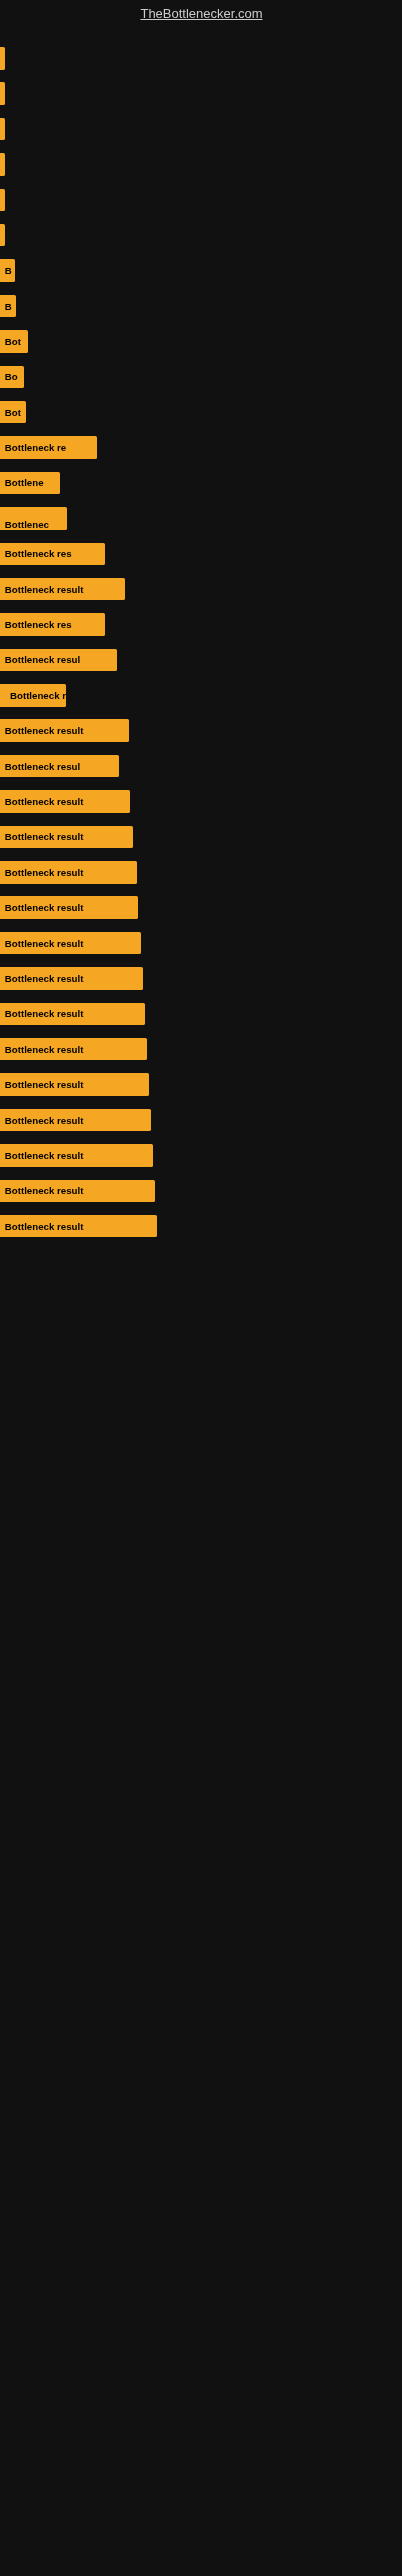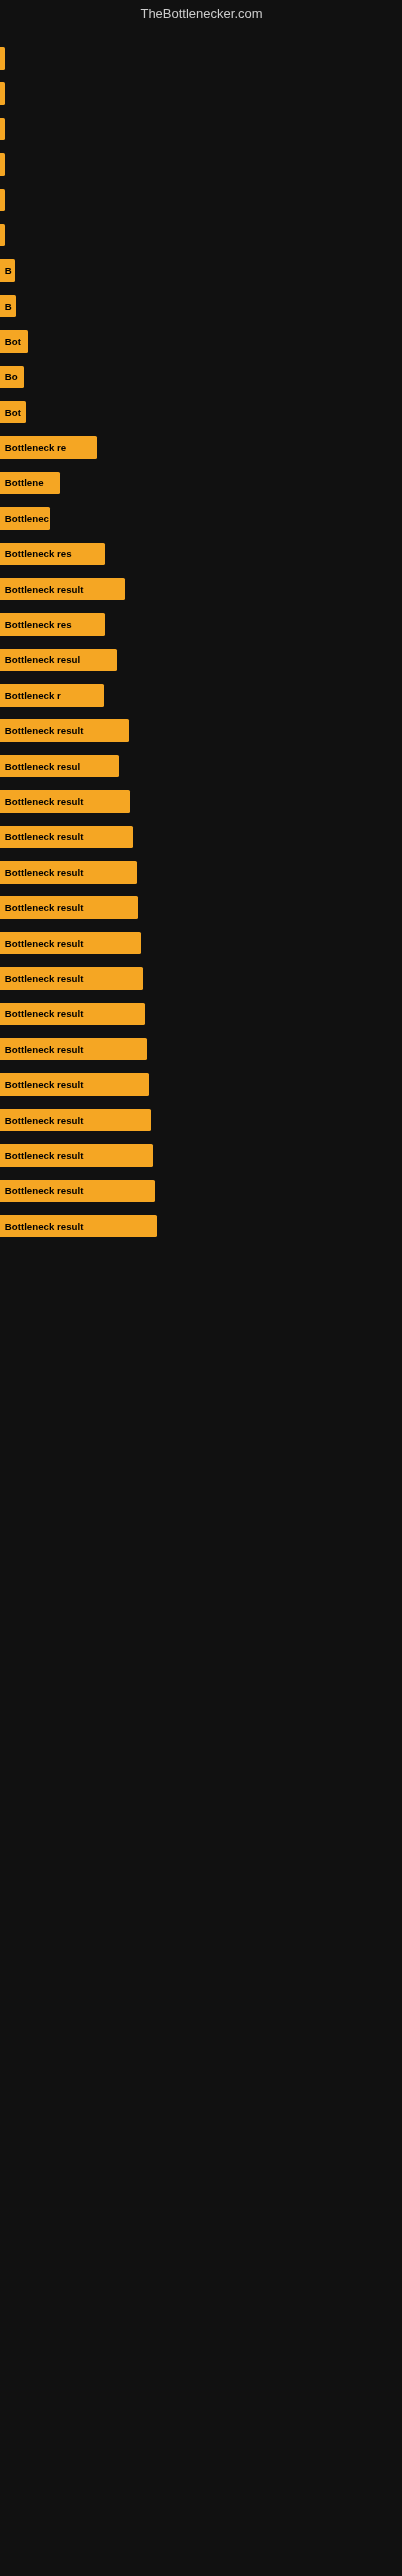--- a/index.html
+++ b/index.html
@@ -15,20 +15,21 @@
       font-family: Arial, sans-serif;
       position: relative;
     }
 
     .site-title {
       color: #cccccc;
       font-size: 13px;
       text-align: center;
       padding-top: 6.4px;
       padding-bottom: 6.4px;
+      text-decoration: underline;
     }
 
     .bars-container {
       display: flex;
       flex-direction: column;
       padding-top: 16px;
       gap: 0px;
     }
 
     .bar-row {
@@ -122,21 +123,21 @@
       <div class="bar" style="width: 97px;">
         <span class="bar-label">Bottleneck re</span>
       </div>
     </div>
     <div class="bar-row">
       <div class="bar" style="width: 60px;">
         <span class="bar-label">Bottlene</span>
       </div>
     </div>
     <div class="bar-row">
-      <div class="bar" style="width: 50px;">
+      <div class="bar" style="width: 67px; align-items: flex-end;">
         <span class="bar-label">Bottlenec</span>
       </div>
     </div>
     <div class="bar-row">
       <div class="bar" style="width: 105px;">
         <span class="bar-label">Bottleneck res</span>
       </div>
     </div>
     <div class="bar-row">
       <div class="bar" style="width: 125px;">
@@ -147,21 +148,21 @@
       <div class="bar" style="width: 105px;">
         <span class="bar-label">Bottleneck res</span>
       </div>
     </div>
     <div class="bar-row">
       <div class="bar" style="width: 117px;">
         <span class="bar-label">Bottleneck resul</span>
       </div>
     </div>
     <div class="bar-row">
-      <div class="bar" style="width: 104px;">
+      <div class="bar" style="width: 66px; justify-content: flex-end;">
         <span class="bar-label">Bottleneck r</span>
       </div>
     </div>
     <div class="bar-row">
       <div class="bar" style="width: 129px;">
         <span class="bar-label">Bottleneck result</span>
       </div>
     </div>
     <div class="bar-row">
       <div class="bar" style="width: 119px;">

